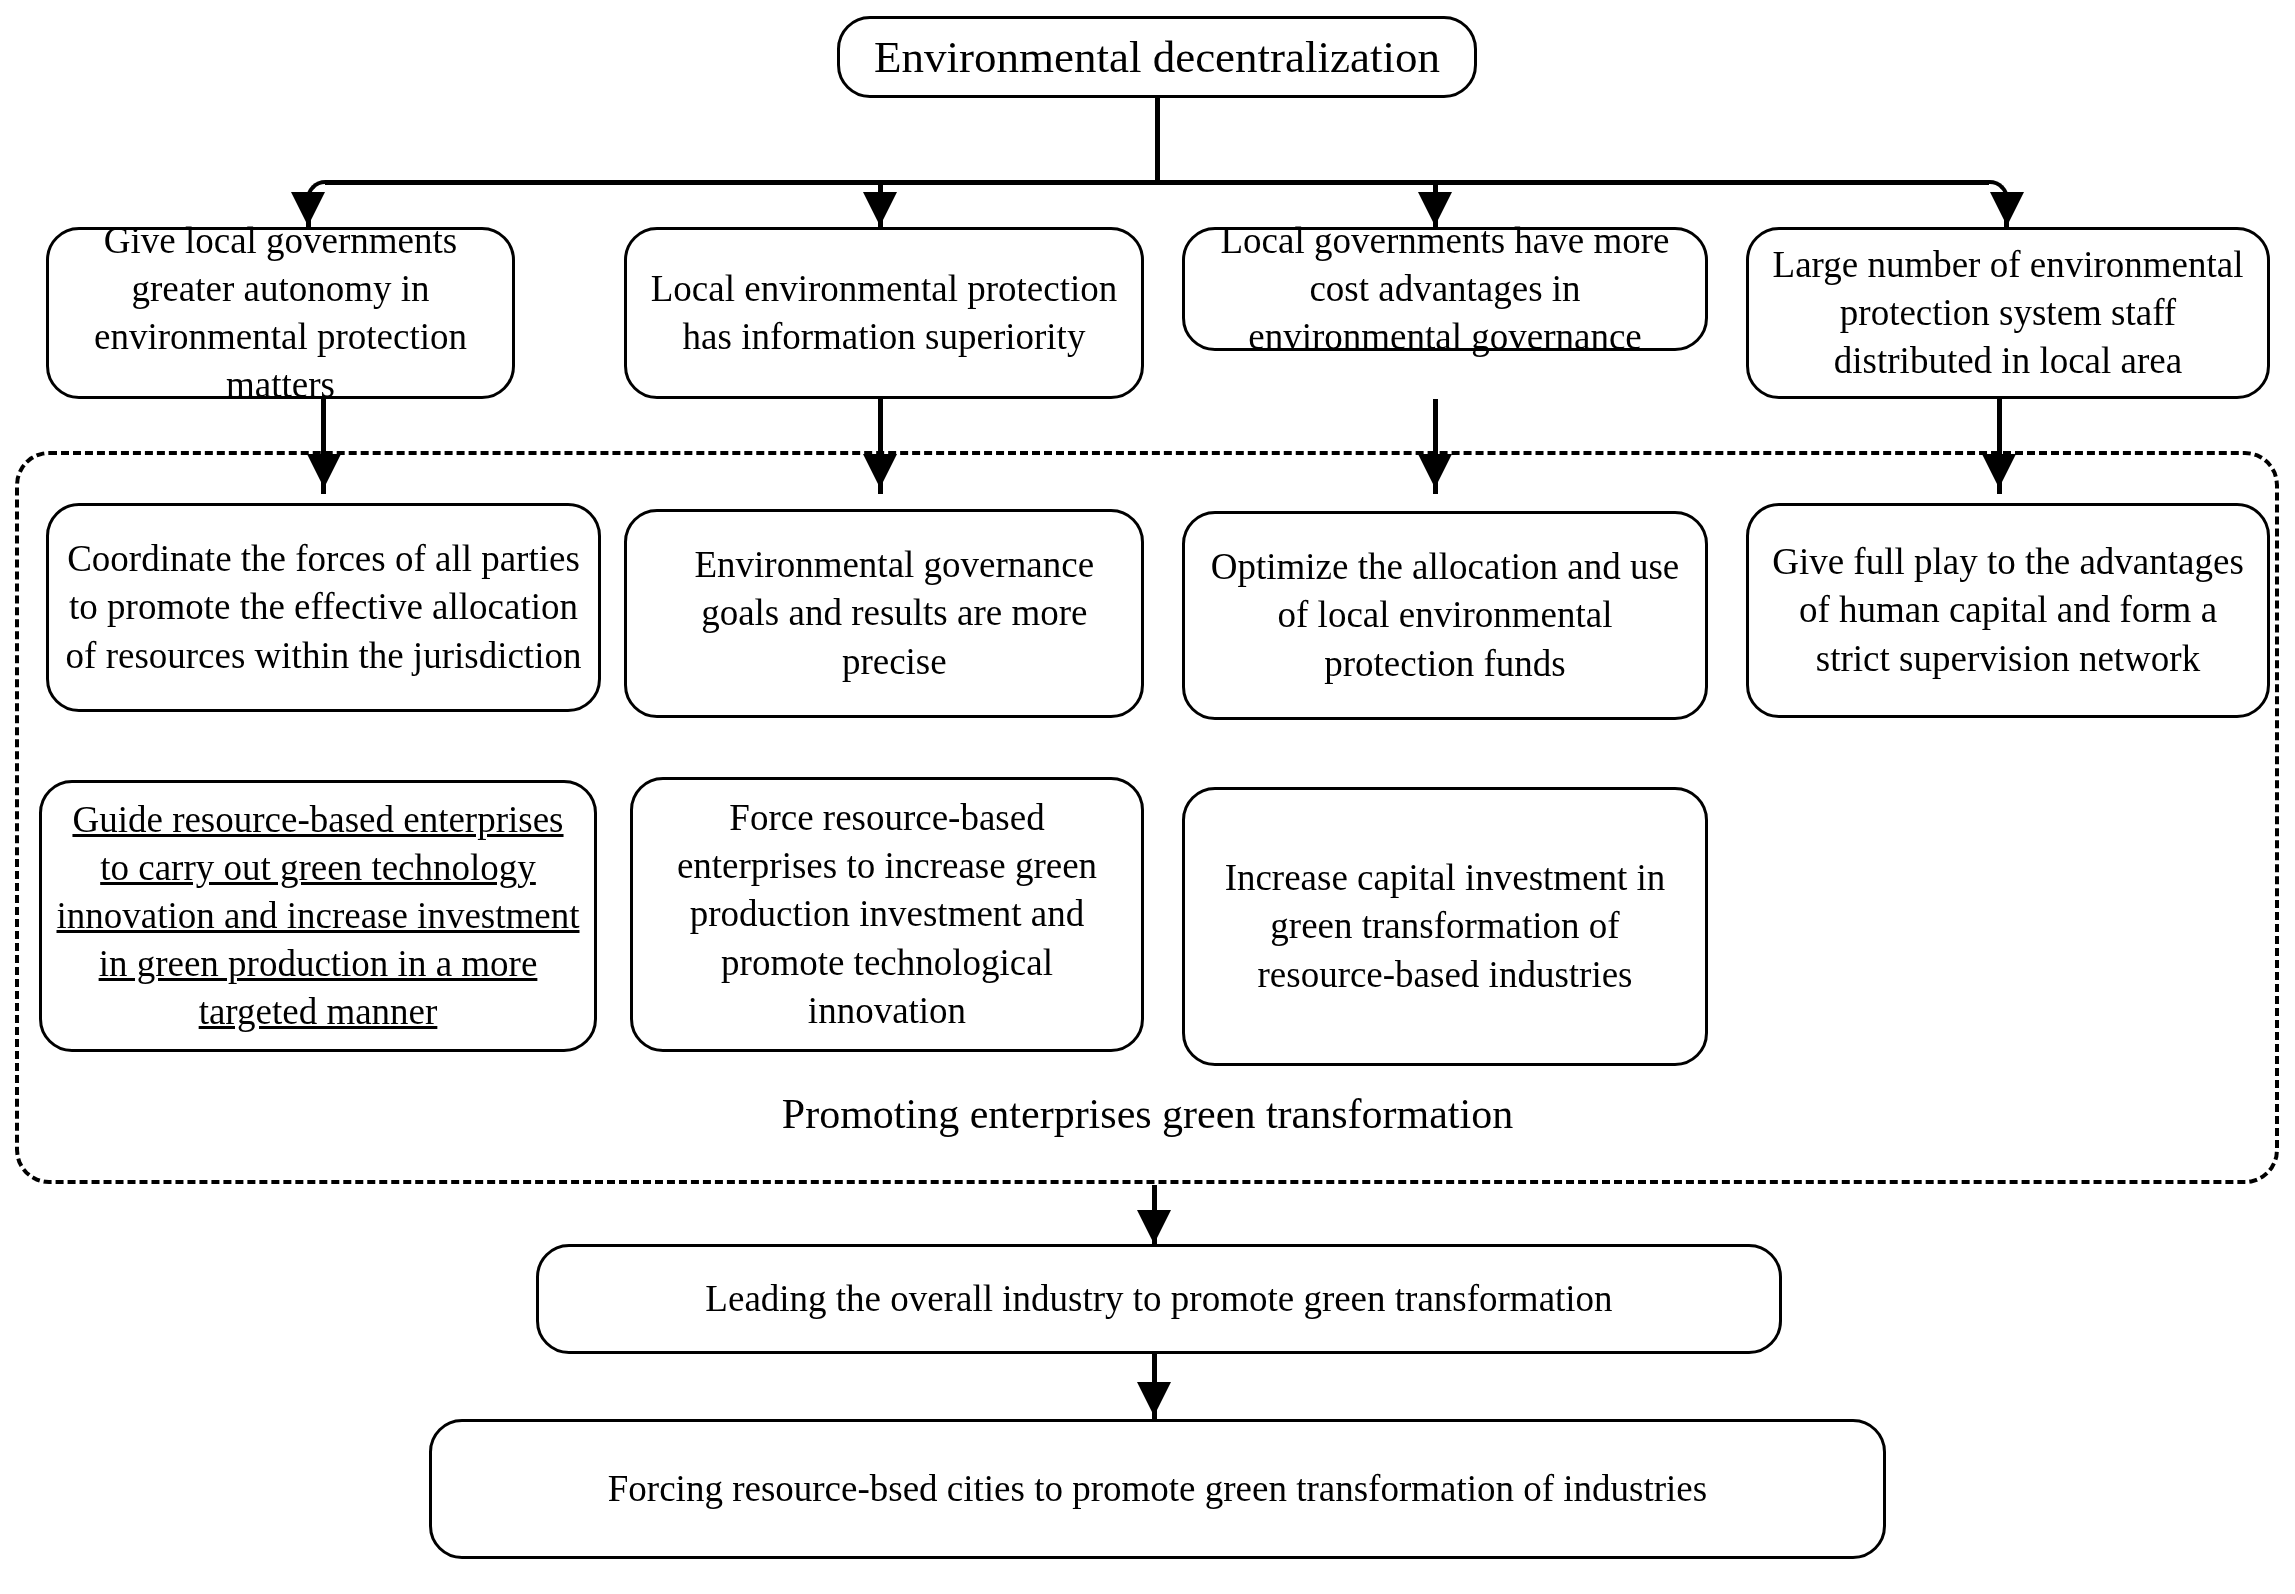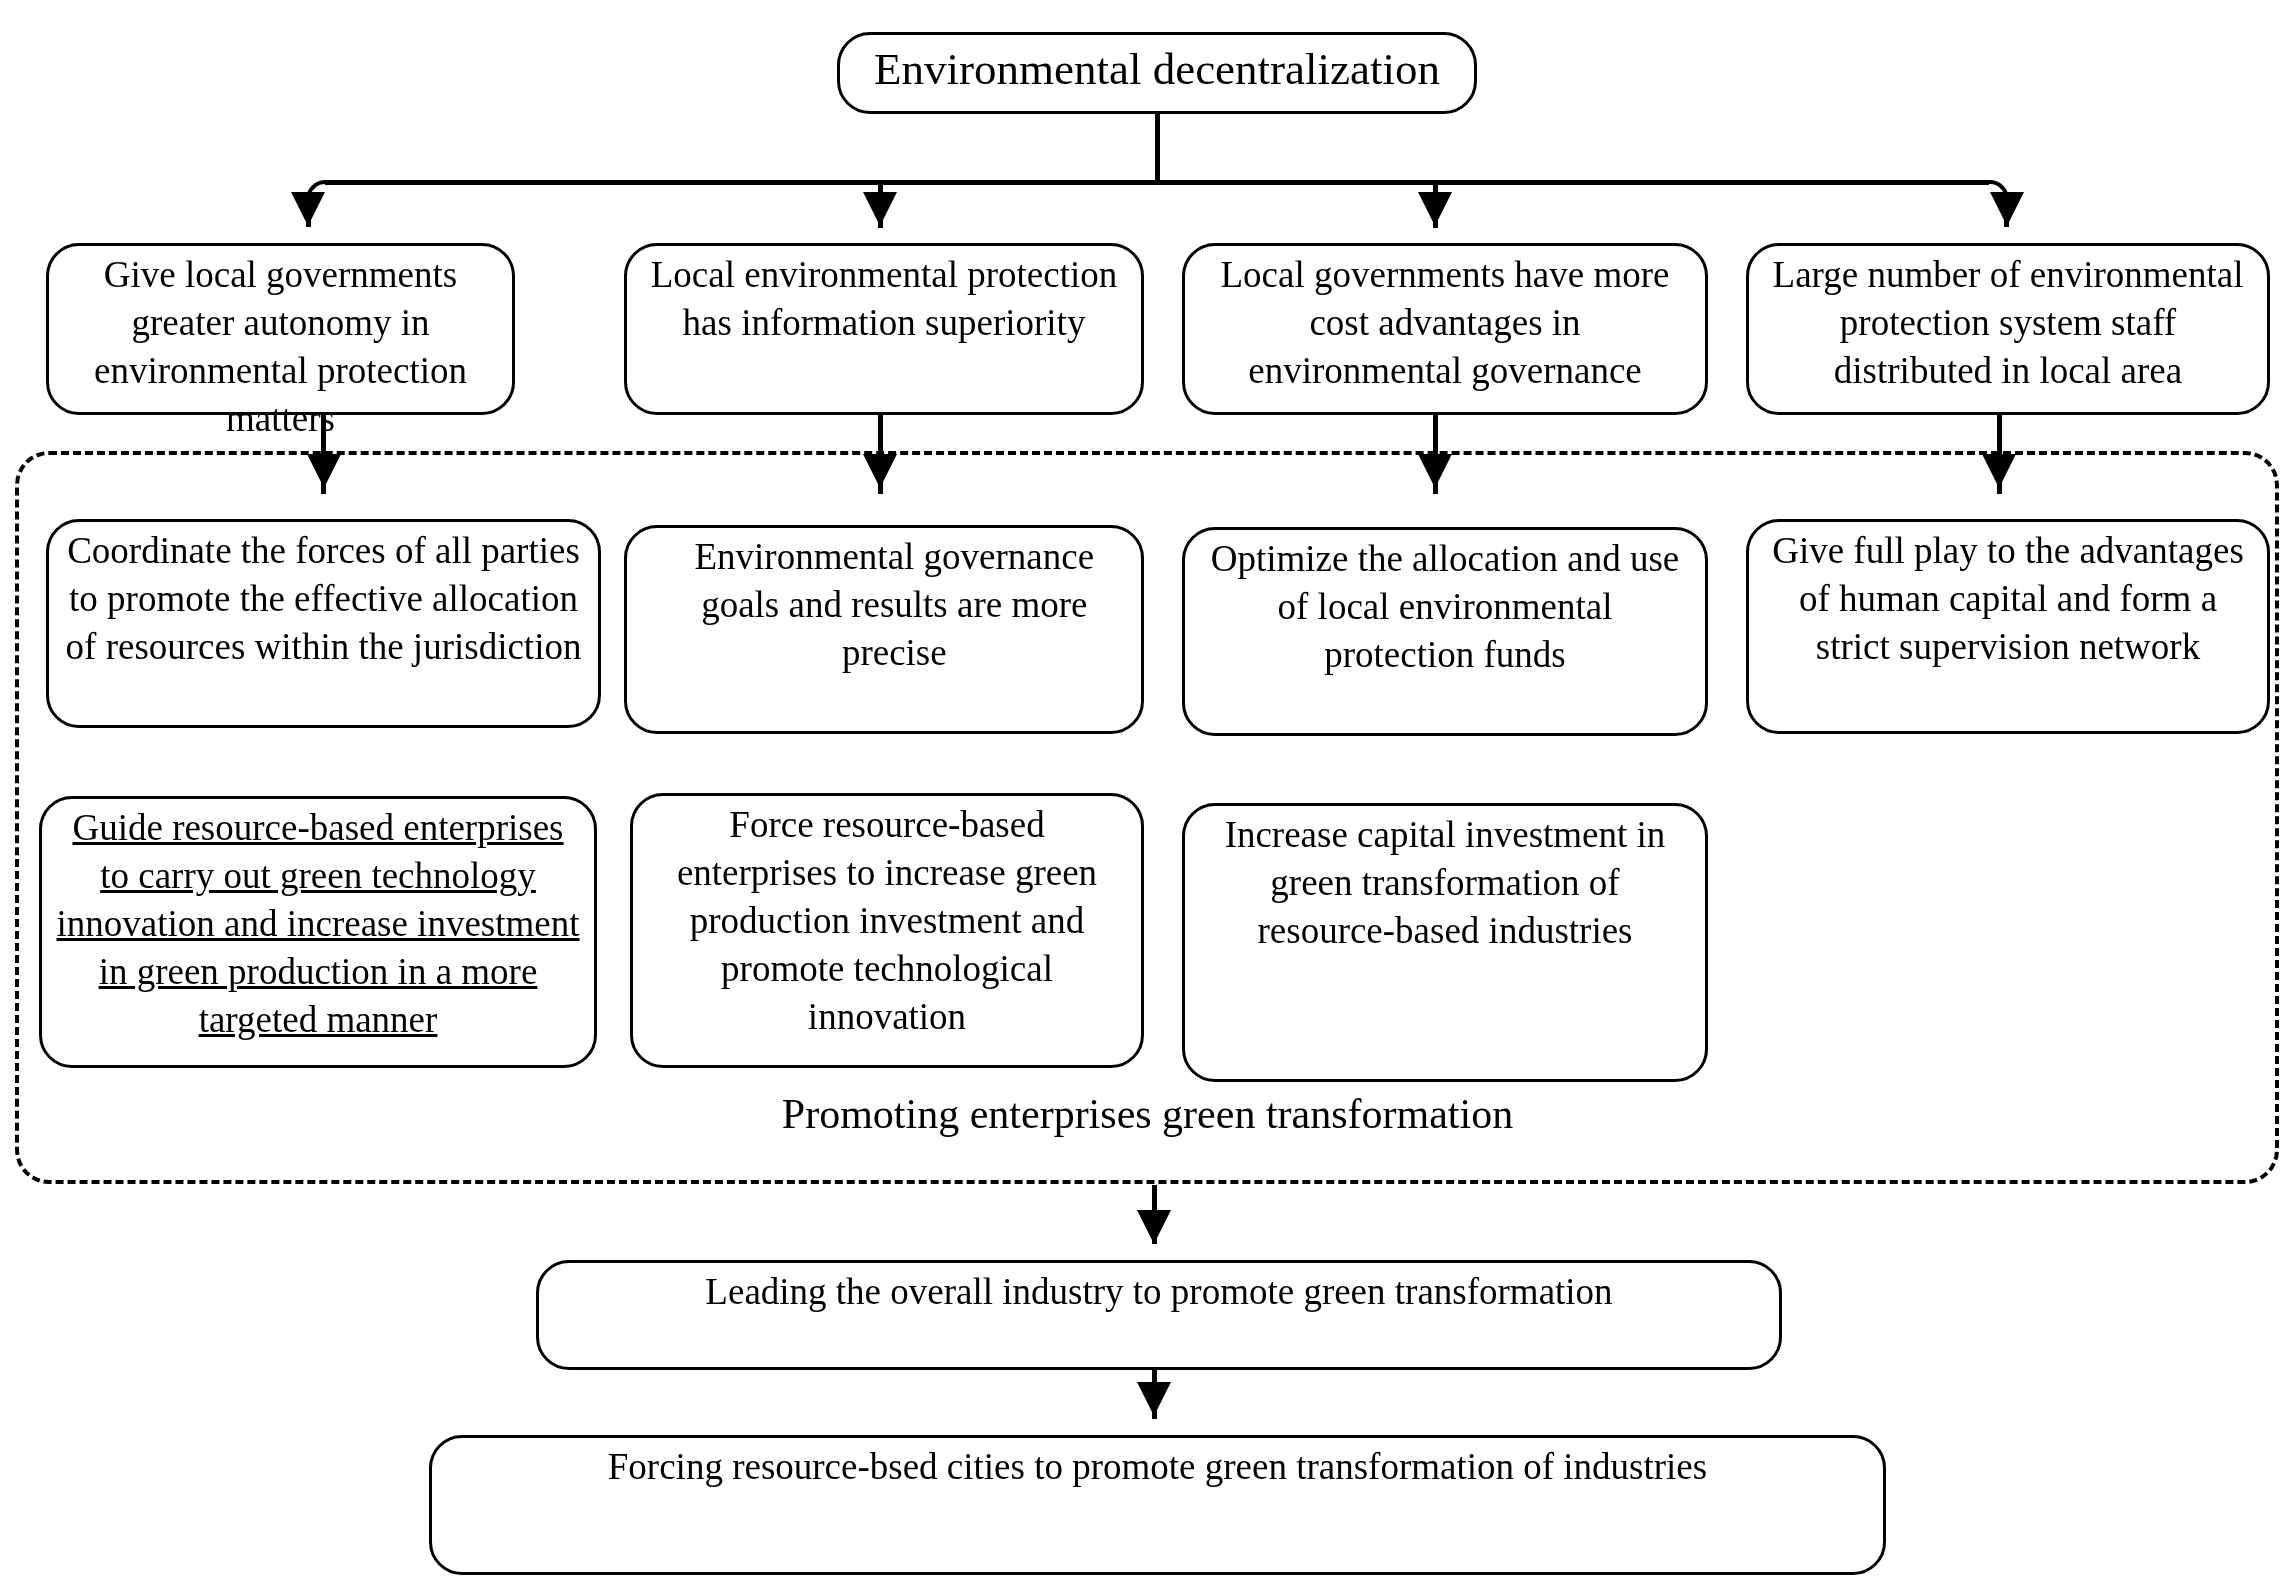--- a/index.html
+++ b/index.html
@@ -19,27 +19,26 @@
     overflow: hidden;
   }
   
   .node {
     position: absolute;
     box-sizing: border-box;
     border: 3.7px solid #000000;
     border-radius: 33px;
     background: #ffffff;
     display: flex;
-    align-items: flex-start;
+    align-items: center;
     justify-content: center;
     text-align: center;
     padding: 4.5px 13.4px;
     line-height: 1.30;
     z-index: 5;
-    margin-top: 16px;
   }
   .node span {
     display: block;
     width: 100%;
   }
   .fs-title   { font-size: 45px; }
   .fs-row     { font-size: 37px; }
   .fs-bottom  { font-size: 37px; }
 
   
@@ -126,21 +125,21 @@
 
   <div class="vline" style="left:2004px; top:196px; width:4.5px; height:31px;"></div>
   <div class="arrowhead" style="left:1990px; top:192px;"></div>
 
   <div class="node fs-row" style="left:46px; top:227px; width:469px; height:172px;">
     <span>Give local governments greater autonomy in environmental protection matters</span>
   </div>
   <div class="node fs-row" style="left:624px; top:227px; width:520px; height:172px;">
     <span>Local environmental protection has information superiority</span>
   </div>
-  <div class="node fs-row" style="left:1182px; top:227px; width:526px; height:172px;">
+  <div class="node fs-row" style="left:1182px; top:227px; width:526px; height:124px;">
     <span>Local governments have more cost advantages in environmental governance</span>
   </div>
   <div class="node fs-row" style="left:1746px; top:227px; width:524px; height:172px;">
     <span>Large number of environmental protection system staff distributed in local area</span>
   </div>
 
   <div class="dashed-group" style="left:15px; top:451px; width:2264px; height:733px;"></div>
 
   <div class="vline" style="left:321px; top:399px; width:4.5px; height:95px;"></div>
   <div class="arrowhead" style="left:307px; top:454px;"></div>

